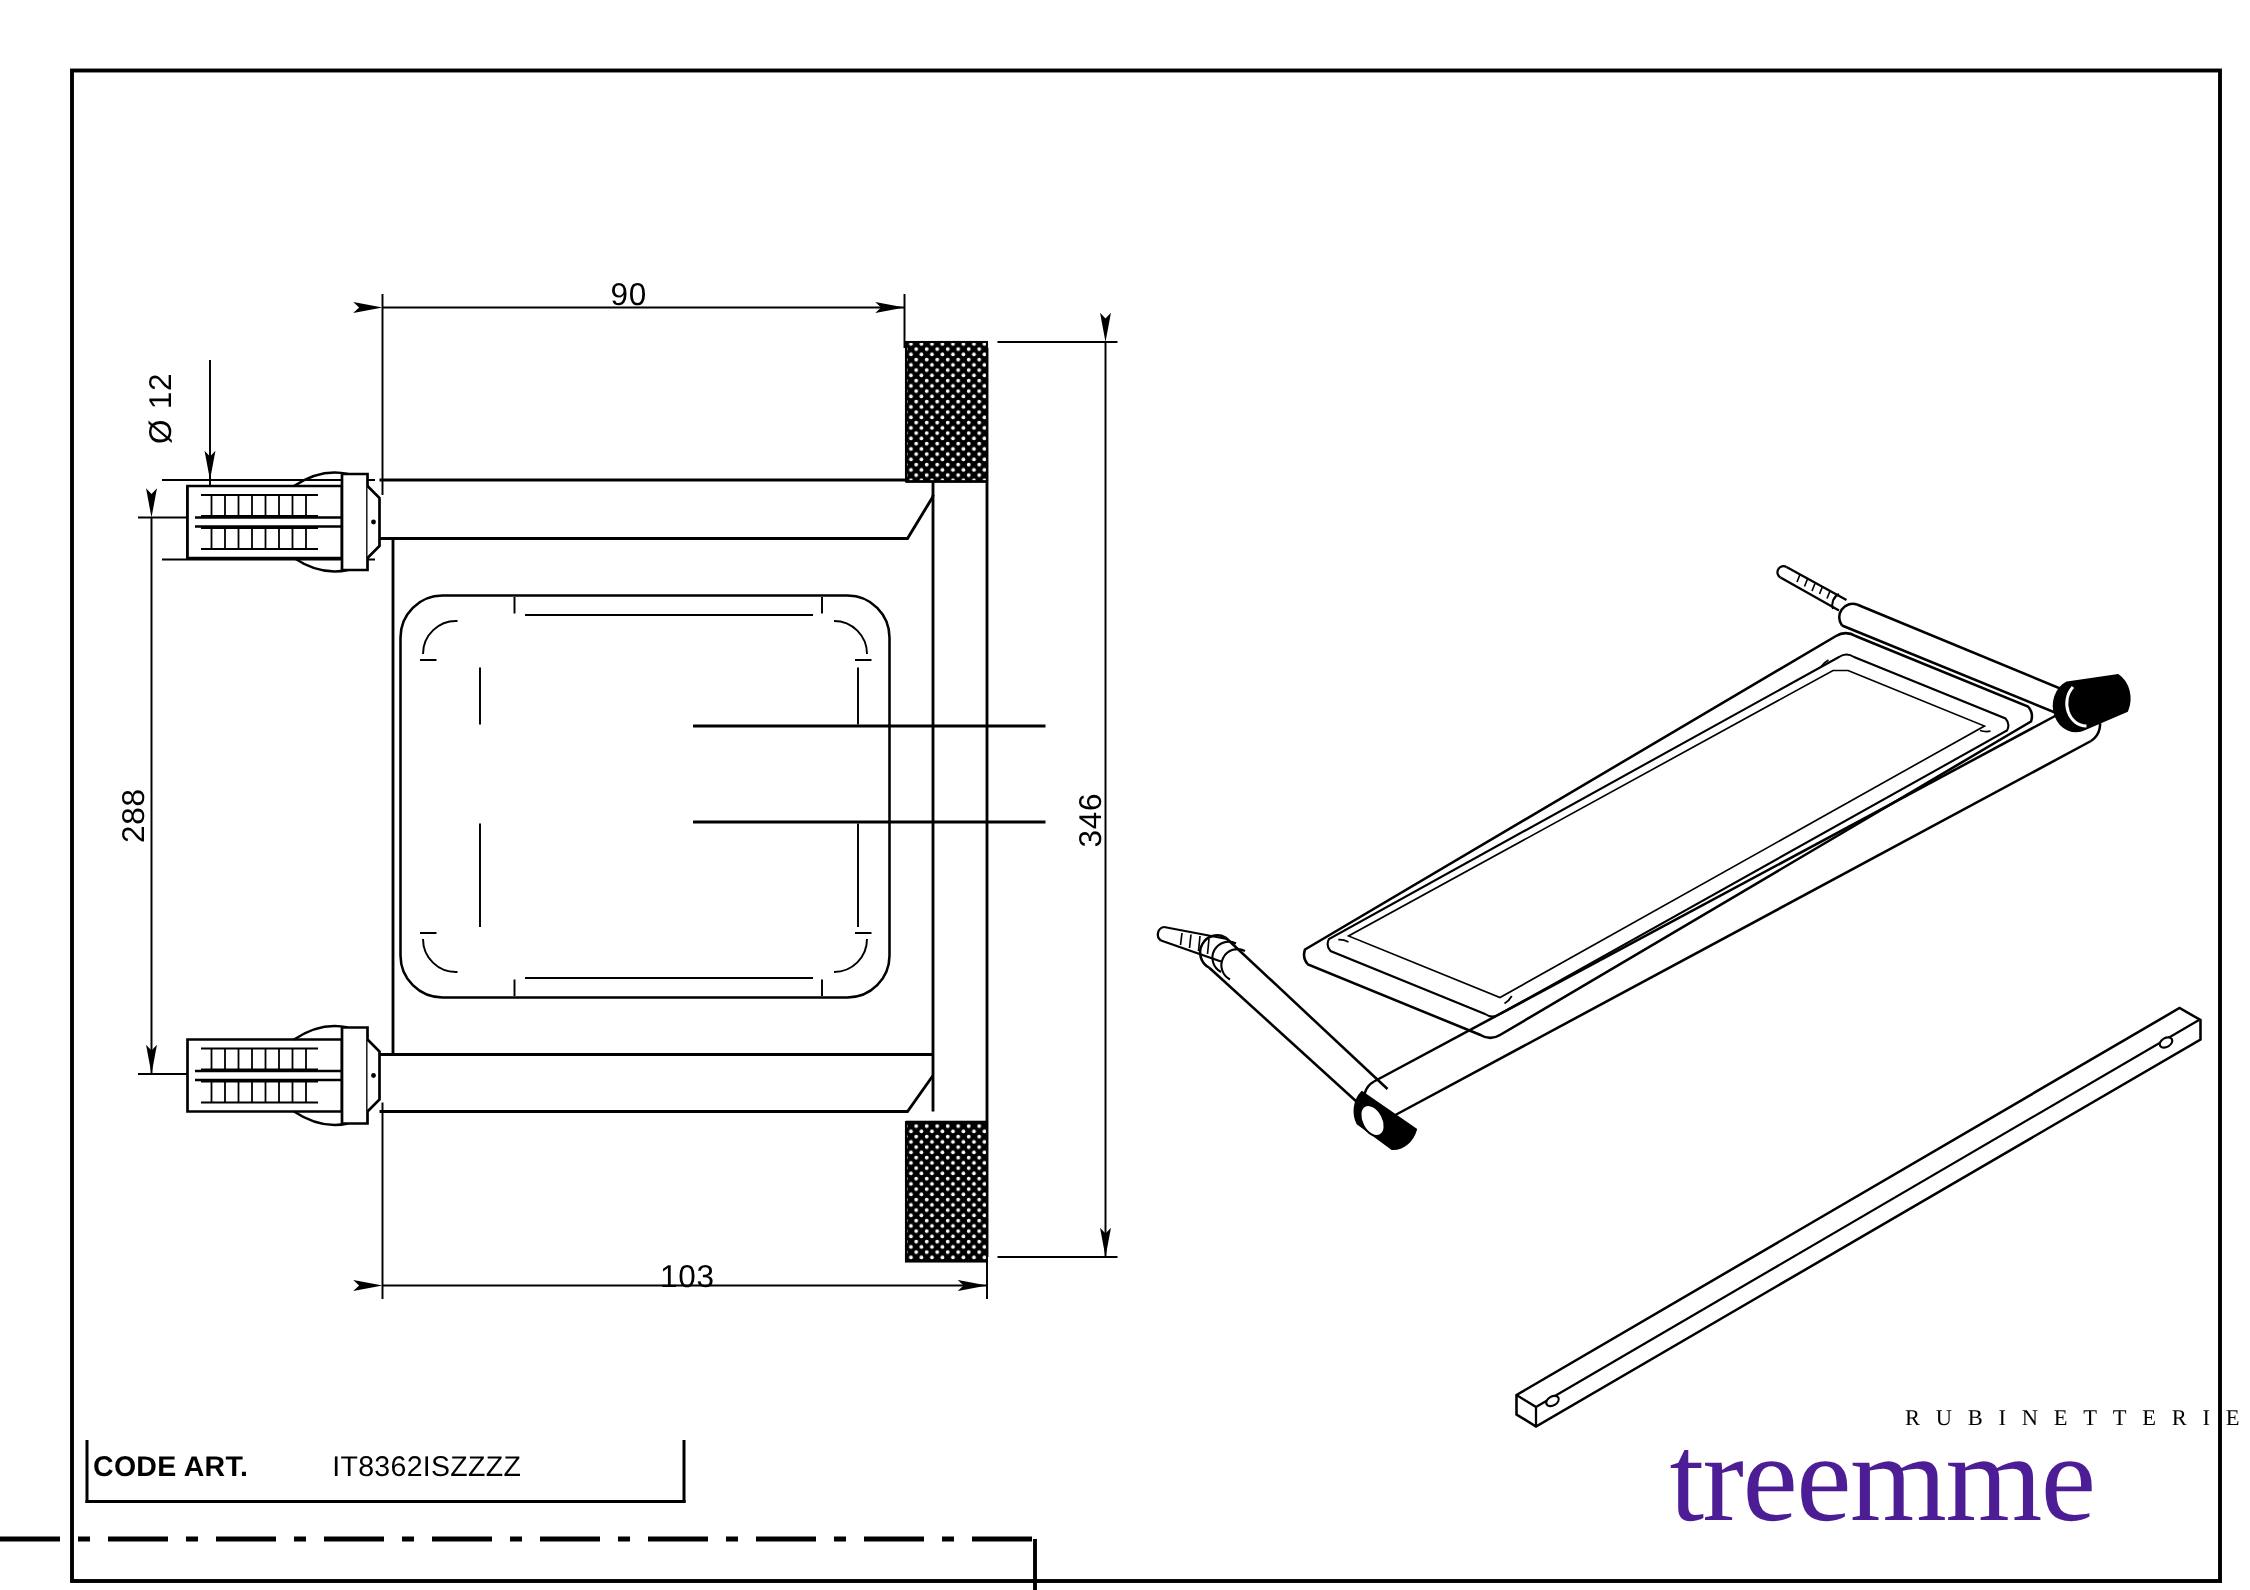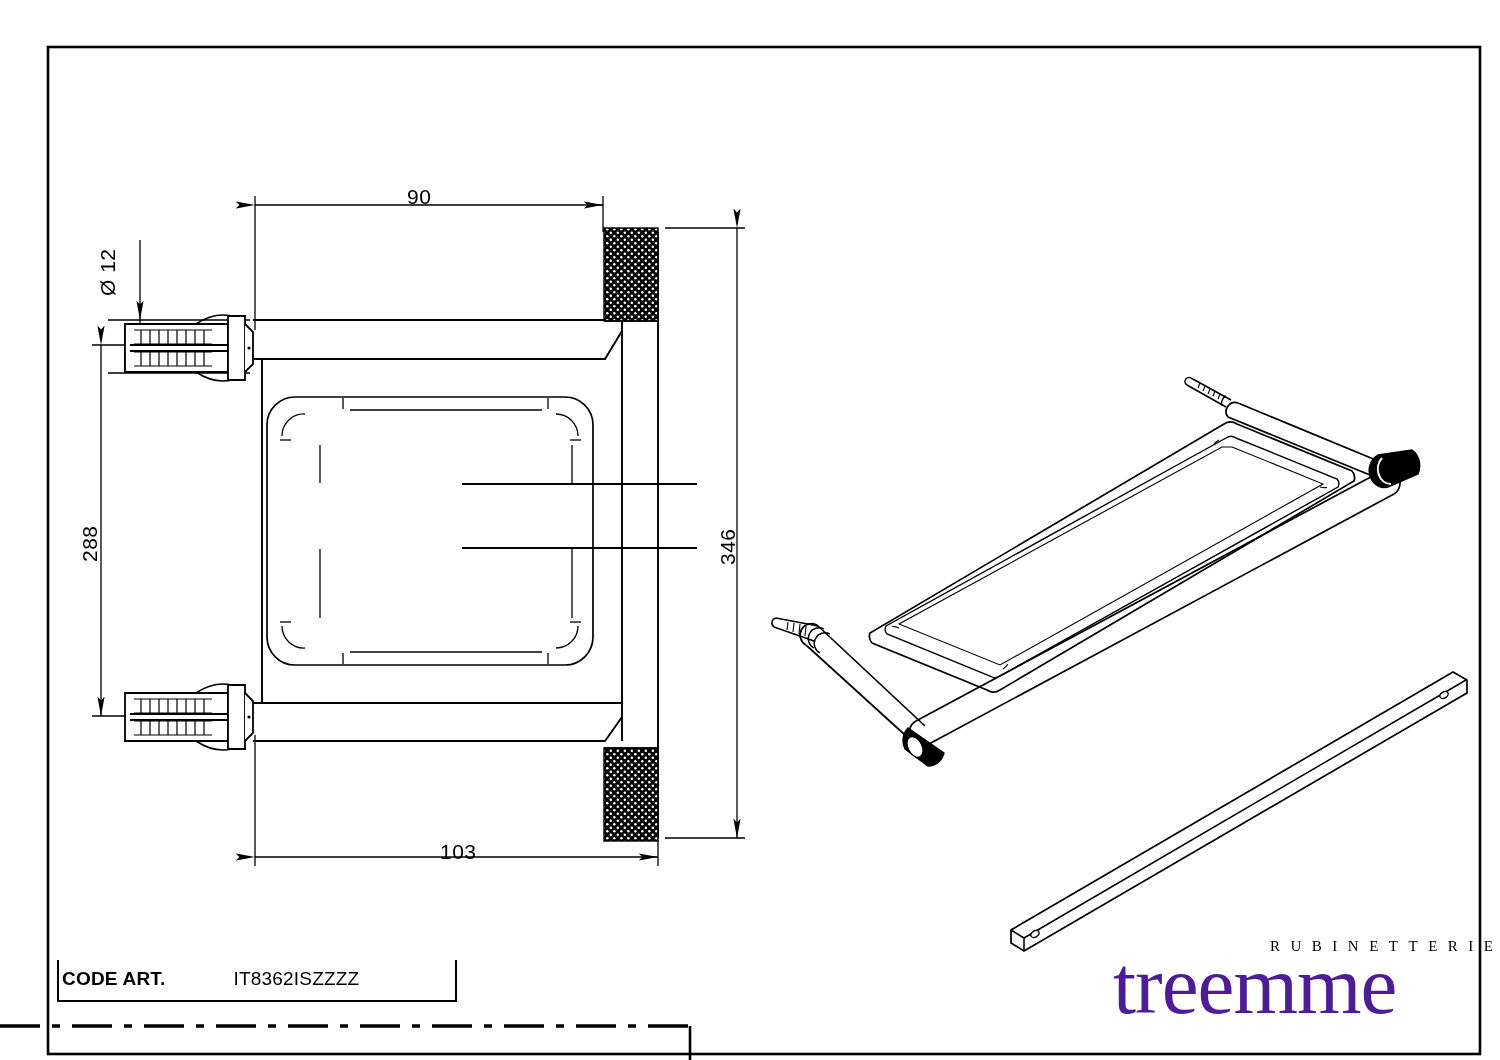--- a/index.html
+++ b/index.html
@@ -4,21 +4,21 @@
 <style>
   html,body{margin:0;padding:0;background:#ffffff;}
   body{width:1500px;height:1060px;overflow:hidden;font-family:"Liberation Sans",sans-serif;}
   #sheet{position:relative;width:1500px;height:1060px;background:#fff;}
   #sheet svg{position:absolute;left:0;top:0;}
   .lbl{position:absolute;font-family:"Liberation Sans",sans-serif;color:#000;white-space:nowrap;}
   .dim-num{font-size:21px;letter-spacing:.5px;}
   .rot90{transform:rotate(-90deg);transform-origin:left top;}
   #code-box{position:absolute;left:57px;top:960px;width:400px;height:42px;
             border:2px solid #000;border-top:none;box-sizing:border-box;}
-  #code-row{position:absolute;left:62px;top:968px;display:flex;align-items:center;gap:28px;}
+  #code-row{position:absolute;left:62px;top:968px;display:flex;align-items:center;gap:16px;}
   #code-label{font-size:19px;font-weight:bold;letter-spacing:.2px;}
   #code-value{font-size:19px;letter-spacing:.2px;margin-left:40px;}
   #logo{position:absolute;left:1113px;top:938px;width:355px;height:78px;text-align:right;}
   #logo-sub{position:absolute;left:157px;top:0px;font-family:"Liberation Serif",serif;
             font-size:15px;letter-spacing:10.5px;color:#000;}
   #logo-main{position:absolute;left:0px;top:6px;font-family:"Liberation Serif",serif;
              font-size:83px;line-height:83px;color:#4c1d95;letter-spacing:-1px;}
 </style>
 </head>
 <body>

